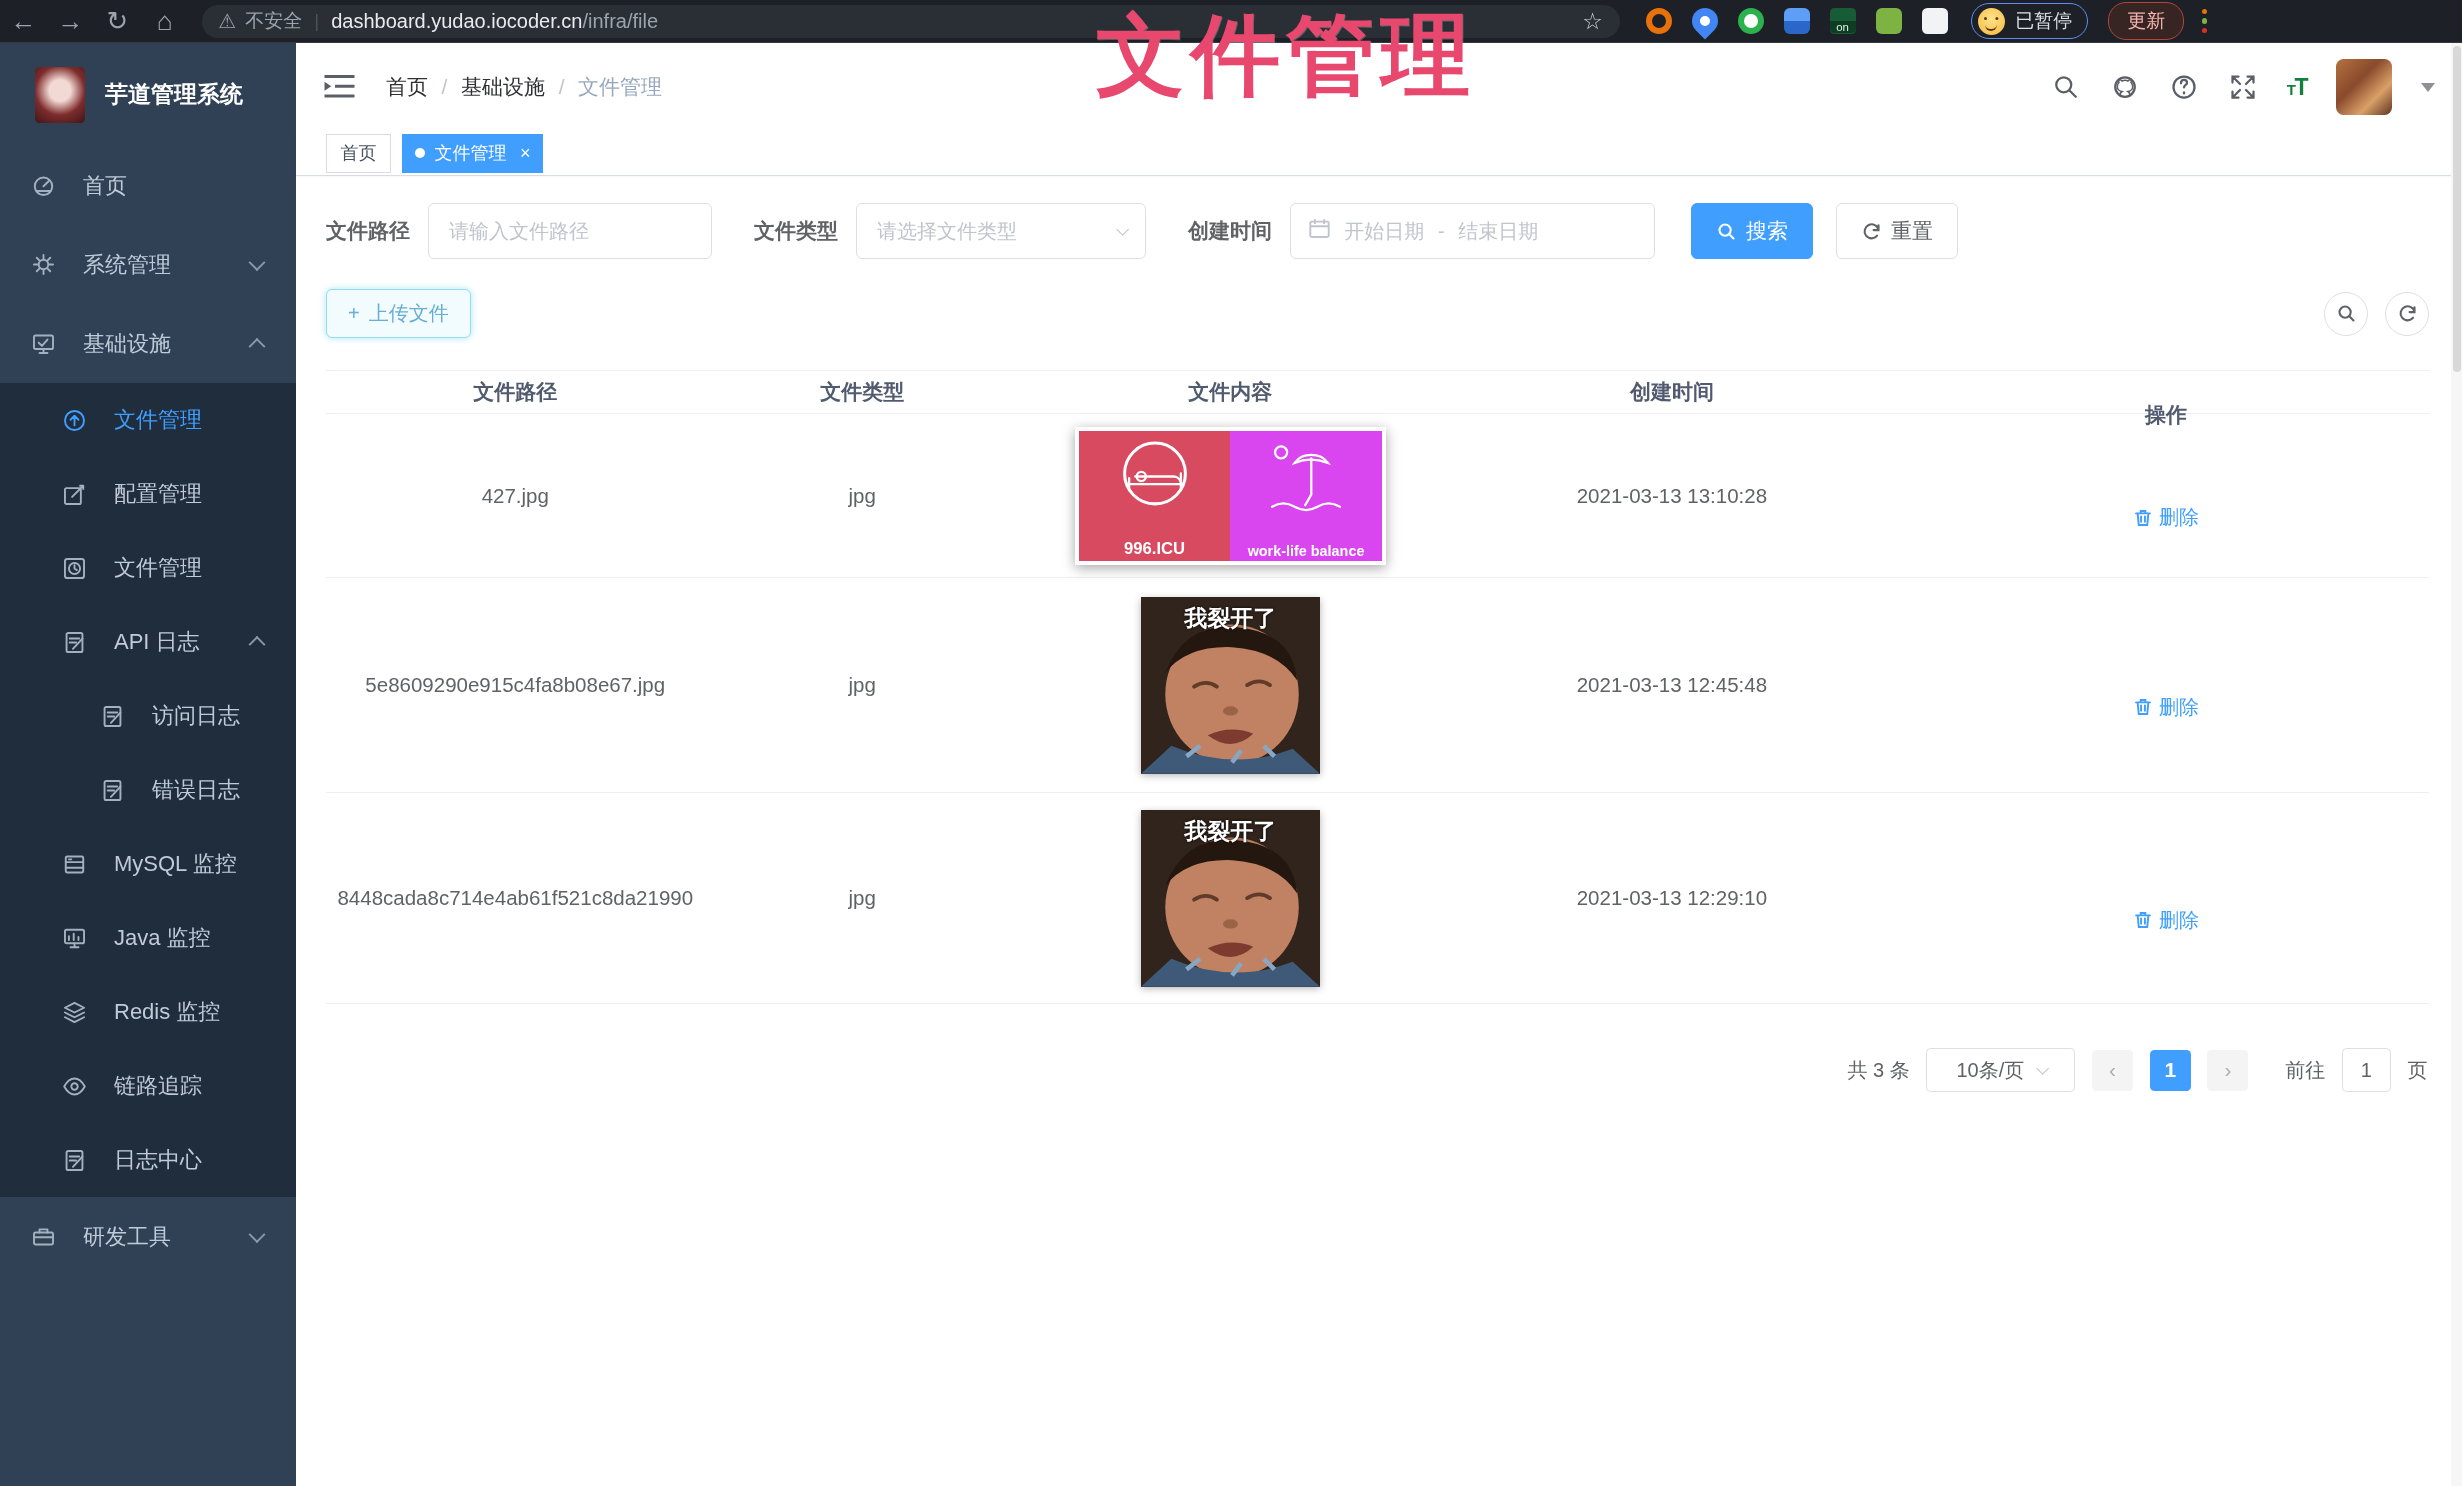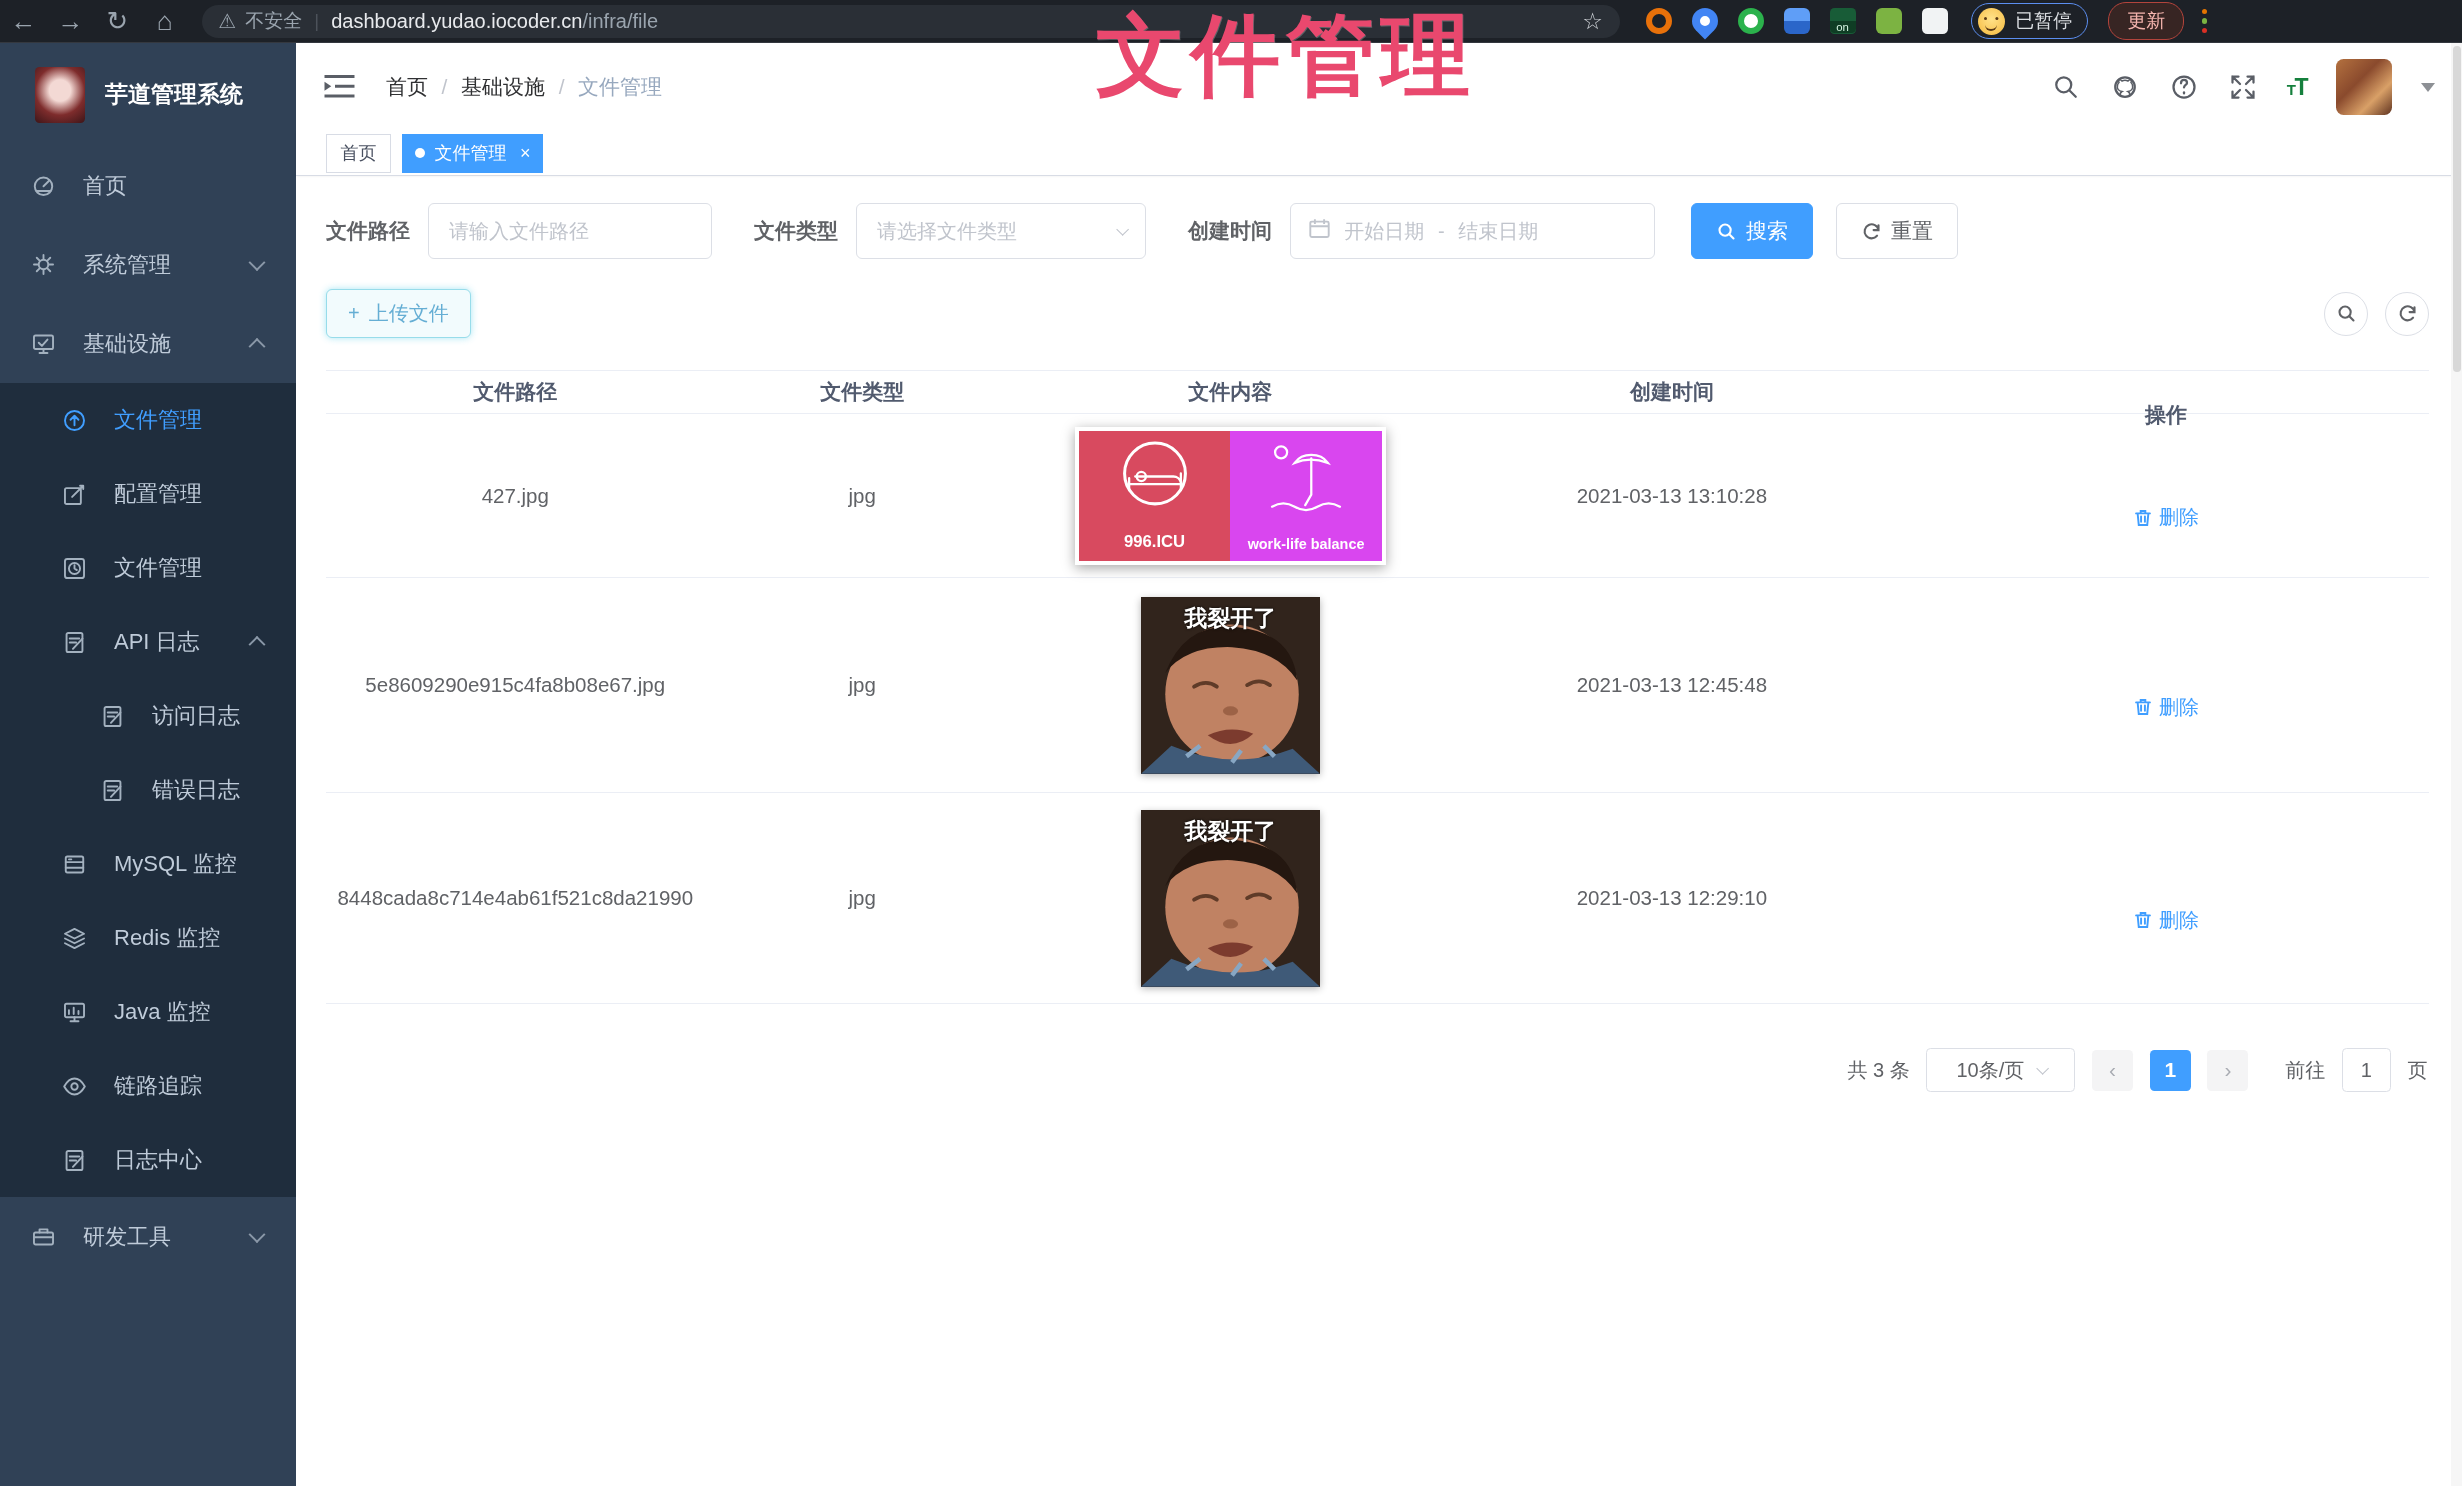--- a/index.html
+++ b/index.html
@@ -109,21 +109,21 @@
   .tbl { margin-top:32px; width:100%; font-size:20.5px; color:#606266; }
   .tr { display:flex; align-items:center; border-bottom:1.5px solid #ebeef5; }
   .tr.th { border-top:1.5px solid #ebeef5; height:44px; font-weight:bold; color:#515a6e; font-size:21px; }
   .td { text-align:center; }
   .c1{width:18%;} .c2{width:15%;} .c3{width:20%; display:flex; justify-content:center;} .c4{width:22%;} .c5{width:25%;margin-top:46px;}
   .row-1 { height:164px; } .row-2 { height:215px; } .row-3 { height:211px; }
   .del-link { color:#409eff; display:inline-flex; align-items:center; gap:6px; font-size:20px; cursor:pointer; }
   .del-link svg { width:20px; height:20px; stroke:#409eff; fill:none; stroke-width:2.5; stroke-linecap:round; }
 
   .img996 { width:311px; height:138px; display:flex; border:4.5px solid #fff; box-shadow:0 3px 12px rgba(0,0,0,.35); }
-  .img996 .half { width:50%; height:100%; position:relative; display:flex; flex-direction:column; align-items:center; justify-content:flex-end; padding-bottom:9px; }
+  .img996 .half { width:50%; height:100%; position:relative; display:flex; flex-direction:column; align-items:center; justify-content:flex-end; padding-bottom:2px; }
   .img996 .lft { background:#d84a5f; }
   .img996 .rgt { background:#d946ef; }
   .img996 svg { position:absolute; top:9px; left:50%; transform:translateX(-50%); stroke:#fff; fill:none; stroke-width:3; stroke-linecap:round; }
   .img996 .cap { color:#fff; font-weight:bold; font-size:16.7px; white-space:nowrap; }
   .img996 .rgt .cap { font-size:14.4px; }
 
   .imgbaby { width:179px; height:177px; background:#31241c; position:relative; overflow:hidden; box-shadow:0 2.3px 7.6px rgba(0,0,0,.3); }
   .imgbaby .cap { position:absolute; top:6px; left:50%; transform:translateX(-50%); color:#fff; font-size:23px; font-weight:bold; white-space:nowrap; text-shadow:0 0 3px #000; z-index:2; }
   .imgbaby svg { position:absolute; inset:0; width:100%; height:100%; }
 
@@ -261,30 +261,30 @@
         </div>
         <div class="sb-item">
           <span class="icn"><svg viewBox="0 0 34 34">
                 <rect x="6" y="7" width="22" height="20" rx="2"></rect>
                 <path d="M6 14h22M6 21h22M10 10.5h3"></path>
               </svg></span>
           <span class="lbl">MySQL 监控</span>
         </div>
         <div class="sb-item">
           <span class="icn"><svg viewBox="0 0 34 34">
-                <path d="M17 5l12 6-12 6L5 11zM5 17l12 6 12-6M5 23l12 6 12-6"></path>
-              </svg></span>
-          <span class="lbl">Redis 监控</span>
-        </div>
-        <div class="sb-item">
-          <span class="icn"><svg viewBox="0 0 34 34">
                 <rect x="5" y="6" width="24" height="17" rx="2"></rect>
                 <path d="M10 19v-5M16 19v-8M22 19v-4M12 28h10M17 23v5"></path>
               </svg></span>
           <span class="lbl">Java 监控</span>
+        </div>
+        <div class="sb-item">
+          <span class="icn"><svg viewBox="0 0 34 34">
+                <path d="M17 5l12 6-12 6L5 11zM5 17l12 6 12-6M5 23l12 6 12-6"></path>
+              </svg></span>
+          <span class="lbl">Redis 监控</span>
         </div>
         <div class="sb-item">
           <span class="icn"><svg viewBox="0 0 34 34">
                 <path d="M4 17c4-7 9-10 13-10s9 3 13 10c-4 7-9 10-13 10S8 24 4 17z"></path>
                 <circle cx="17" cy="17" r="4"></circle>
               </svg></span>
           <span class="lbl">链路追踪</span>
         </div>
         <div class="sb-item">
           <span class="icn"><svg viewBox="0 0 34 34">

